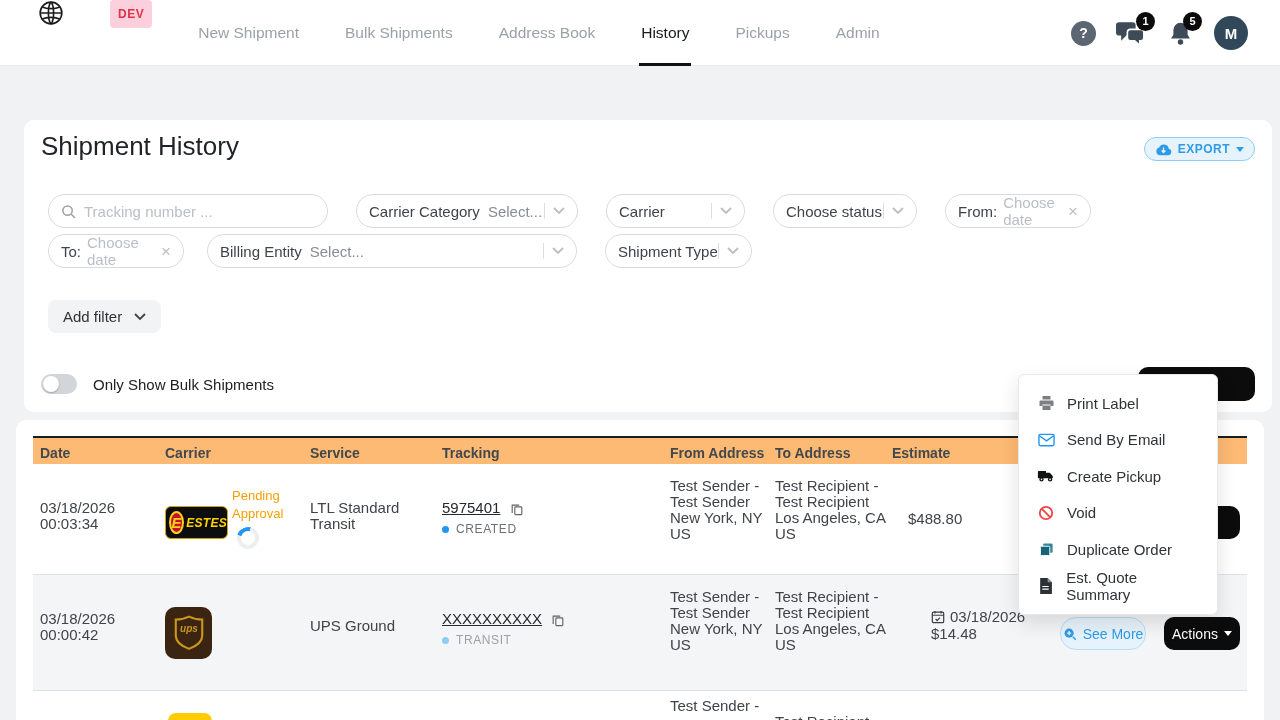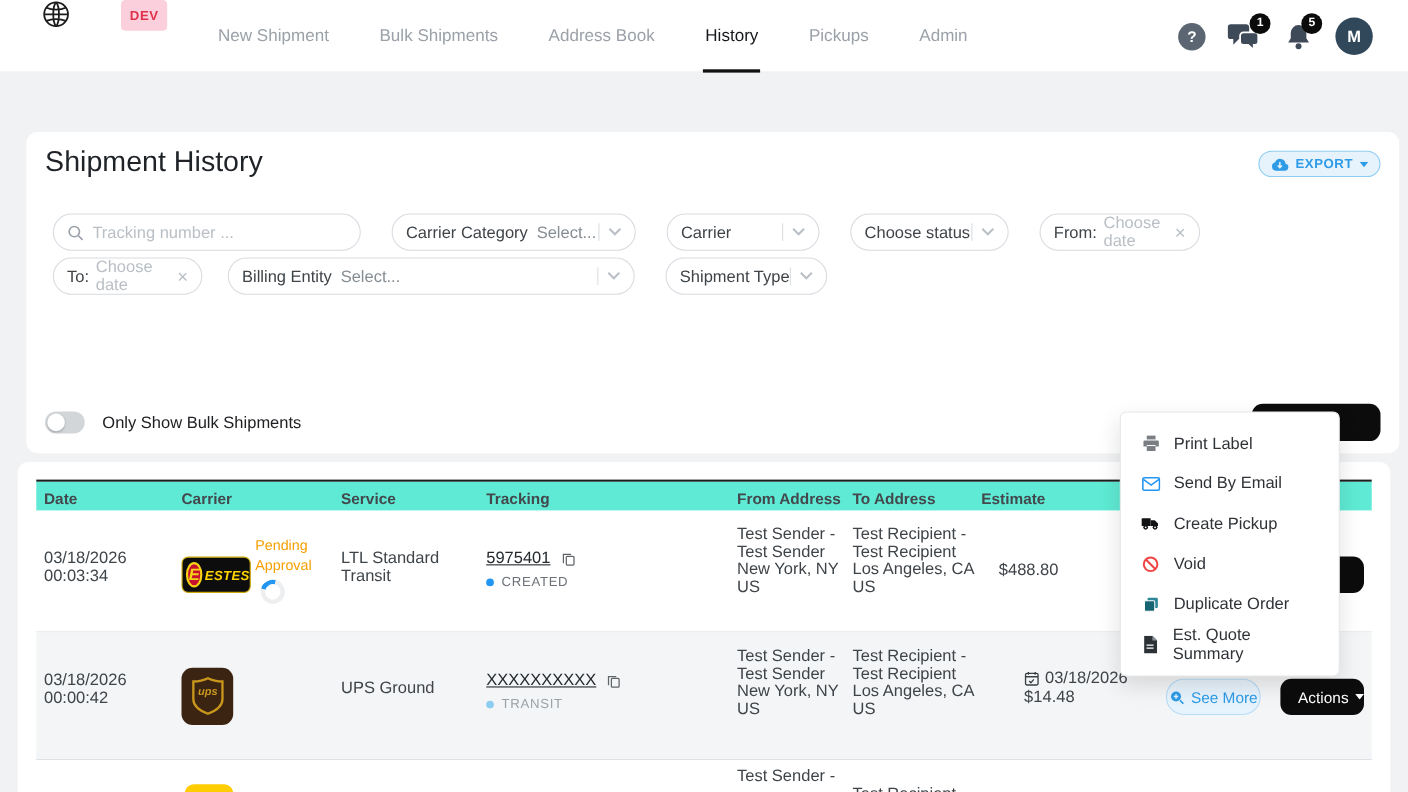--- a/index.html
+++ b/index.html
@@ -39,21 +39,21 @@
   .clear-x { color:#b9bfc5; font-size:17px; margin-left:auto; cursor:pointer; line-height:1; }
   .add-filter { position:absolute; left:24px; top:180px; height:33px; display:flex; align-items:center; gap:12px; padding:0 15px; background:#f1f3f5; border-radius:8px; font-size:15px; color:#2f3337; cursor:pointer; }
   .toggle { position:absolute; left:17px; top:254px; width:36px; height:20px; border-radius:10px; background:#d3d6d9; cursor:pointer; }
   .toggle .knob { position:absolute; left:2px; top:2px; width:16px; height:16px; border-radius:50%; background:#fff; box-shadow:0 1px 2px rgba(0,0,0,.25); }
   .toggle-label { position:absolute; left:69px; top:256px; font-size:15px; color:#202124; }
   .dark-btn { position:absolute; background:#0c0c0c; border-radius:10px; border:none; cursor:pointer; }
   .primary-dark { left:1114px; top:247px; width:117px; height:34px; z-index:2; }
 
   
   .tbl-topline { position:absolute; left:17px; top:16px; width:1214px; height:2px; background:#1d1d1d; }
-  .tbl-header { position:absolute; left:17px; top:18px; width:1214px; height:26px; background:#5eead4; }
+  .tbl-header { position:absolute; left:17px; top:18px; width:1214px; height:26px; background:#fdba74; }
   .th { position:absolute; top:0; height:31px; line-height:31px; font-size:14px; font-weight:bold; color:#43484d; }
   .row { position:absolute; left:17px; width:1214px; }
   .row1 { top:49px; height:106px; background:#fff; border-bottom:1px solid #dee2e6; }
   .row2 { top:155px; height:116px; background:#f4f5f6; border-bottom:1px solid #dee2e6; }
   .row3 { top:271px; height:60px; background:#fff; }
   .cell { position:absolute; font-size:15px; color:#3f4449; line-height:16px; }
   .addr { white-space:normal; }
   .track-link { font-size:15px; color:#24292e; text-decoration:underline; font-weight:500; cursor:pointer; }
   .status-line { display:flex; align-items:center; gap:7px; }
   .dot { width:7px; height:7px; border-radius:50%; }
@@ -65,21 +65,21 @@
   .estes-circle { width:23px; height:23px; border-radius:50%; background:#c8102e; border:2px solid #f5d216; color:#f5d216; font-weight:bold; font-style:italic; font-size:15px; display:flex; align-items:center; justify-content:center; }
   .estes-text { color:#ffd200; font-style:italic; font-weight:bold; font-size:12px; letter-spacing:.3px; }
   .pending { position:absolute; left:216px; top:18px; width:66px; color:#f59f00; font-size:13px; font-weight:500; line-height:18px; }
   .spinner { position:absolute; left:221px; top:58px; width:22px; height:22px; border-radius:50%; border:4px solid #eceeef; border-top-color:#2196f3; transform:rotate(-30deg); }
   .ups-logo { position:absolute; left:149px; top:32px; width:47px; height:52px; background:#3c2413; border-radius:10px; display:flex; align-items:center; justify-content:center; }
   .yellow-logo { position:absolute; left:152px; top:22px; width:44px; height:40px; background:#ffcc00; border-radius:8px; }
 
   .see-more-btn { position:absolute; left:1027px; top:42px; width:86px; height:33px; display:flex; align-items:center; justify-content:center; gap:6px; background:#e7f3fc; border:1px solid #b7dcf7; border-radius:16px; color:#2e9be6; font-size:14px; font-weight:500; cursor:pointer; }
   .actions-btn { display:flex; align-items:center; justify-content:center; gap:6px; color:#fff; font-size:14px; font-weight:500; }
   .r1-actions { left:1131px; top:37px; width:76px; height:33px; z-index:2; }
-  .r2-actions { position:absolute; left:1131px; top:42px; width:76px; height:33px; z-index:2;justify-content:flex-end; }
+  .r2-actions { position:absolute; left:1131px; top:42px; width:76px; height:33px; z-index:2; }
   .est-cal { display:flex; align-items:center; gap:5px; }
 
   
   .menu { position:absolute; left:1018px; top:374px; width:200px; background:#fff; border:1px solid #e6e8ea; border-radius:6px; box-shadow:0 8px 20px rgba(0,0,0,.12); padding:10px 0; z-index:40; }
   .menu-item { display:flex; align-items:center; gap:12px; height:36.5px; padding:0 18px; font-size:15px; color:#2f3337; cursor:pointer; }
   .menu-item .mi-icon { width:18px; display:flex; justify-content:center; }
 </style>
 </head>
 <body>
 
@@ -214,20 +214,28 @@
     <div class="f-ctl" style="left:581px; top:114px; width:147px;">
       <span>Shipment Type</span>
       <span class="sep"></span>
       <span class="chev">
           <svg width="12" height="8" viewBox="0 0 12 8" fill="none" stroke="#b9bfc5" stroke-width="1.8">
             <path d="M1 1l5 5 5-5"></path>
           </svg>
         </span>
     </div>
 
+    <div class="add-filter">
+      <span>Add filter</span>
+      <span style="display:flex;">
+          <svg width="12" height="8" viewBox="0 0 12 8" fill="none" stroke="#3f4449" stroke-width="1.8">
+            <path d="M1 1l5 5 5-5"></path>
+          </svg>
+        </span>
+    </div>
 
     <div class="toggle">
         <span class="knob"></span>
       </div>
     <span class="toggle-label">Only Show Bulk Shipments</span>
 
     <button class="dark-btn primary-dark"></button>
   </section>
 
   <section class="card table-card">

